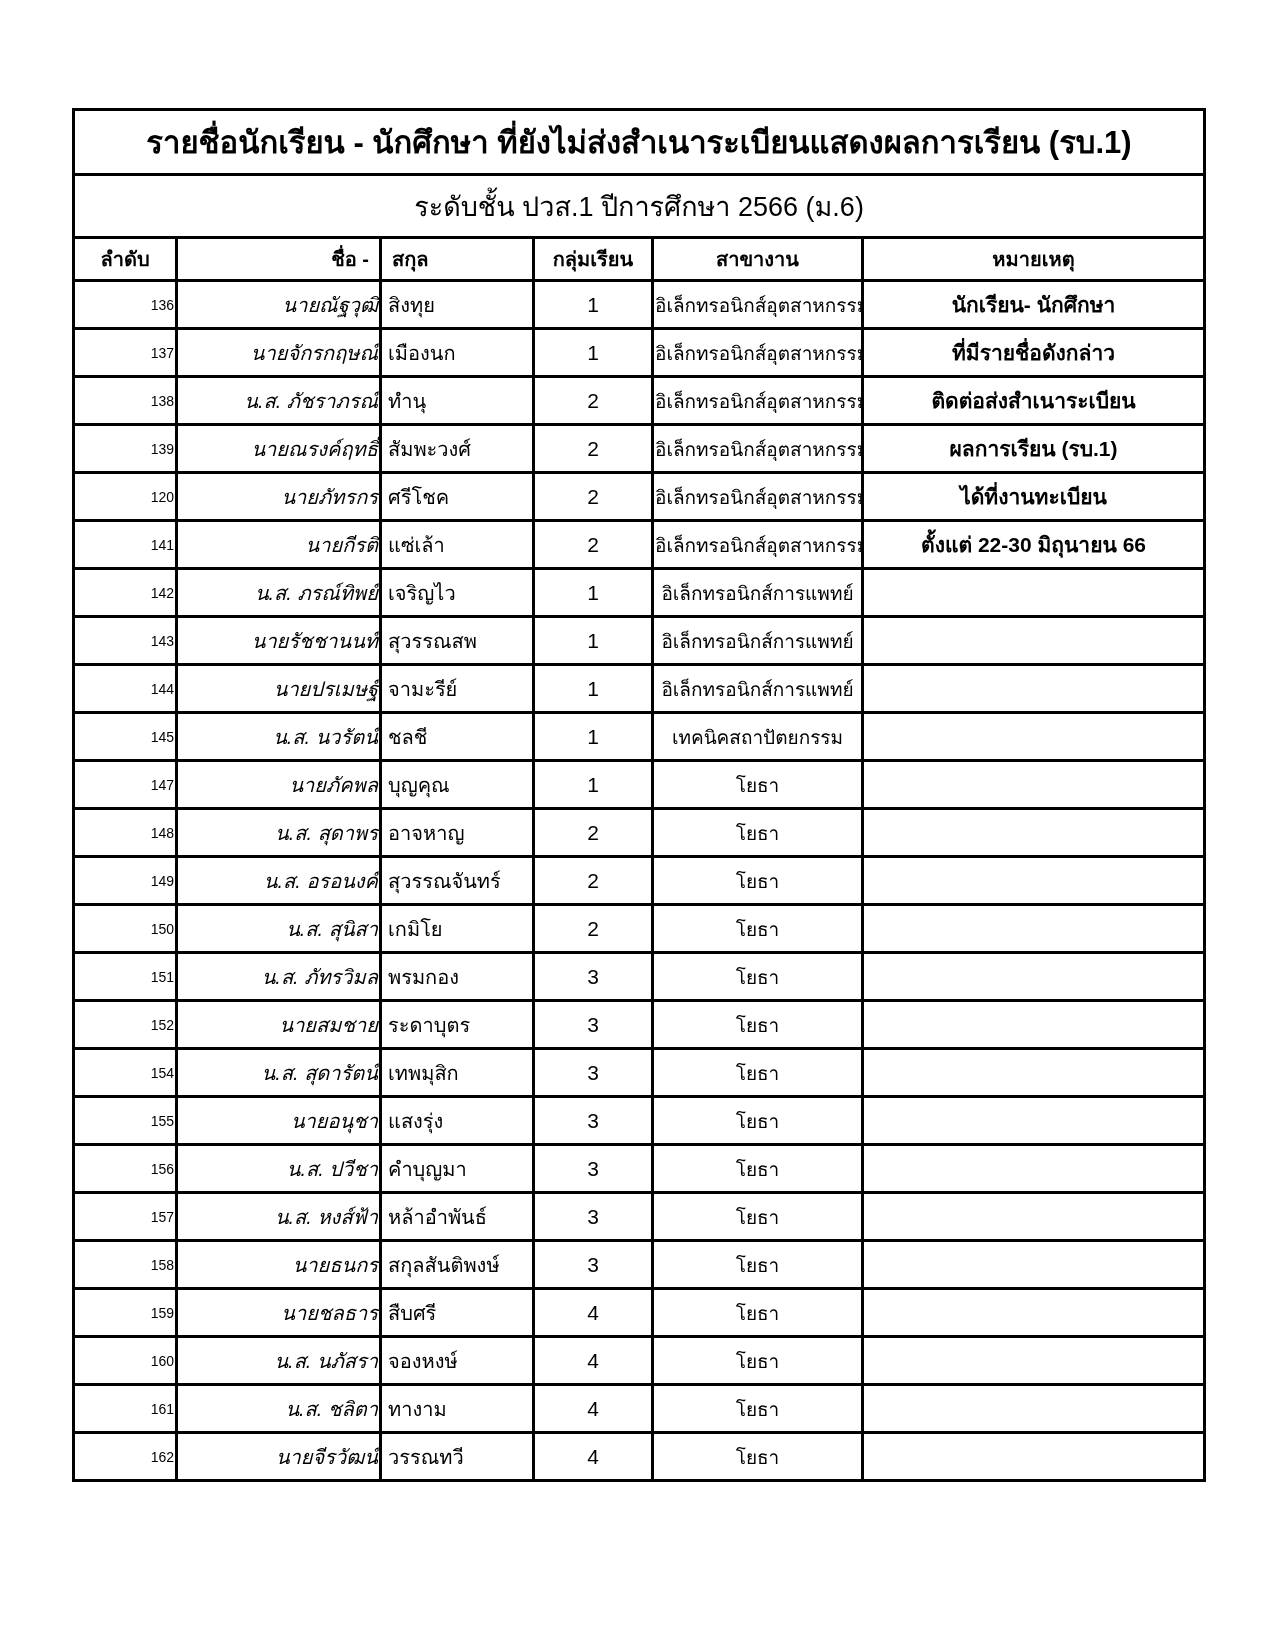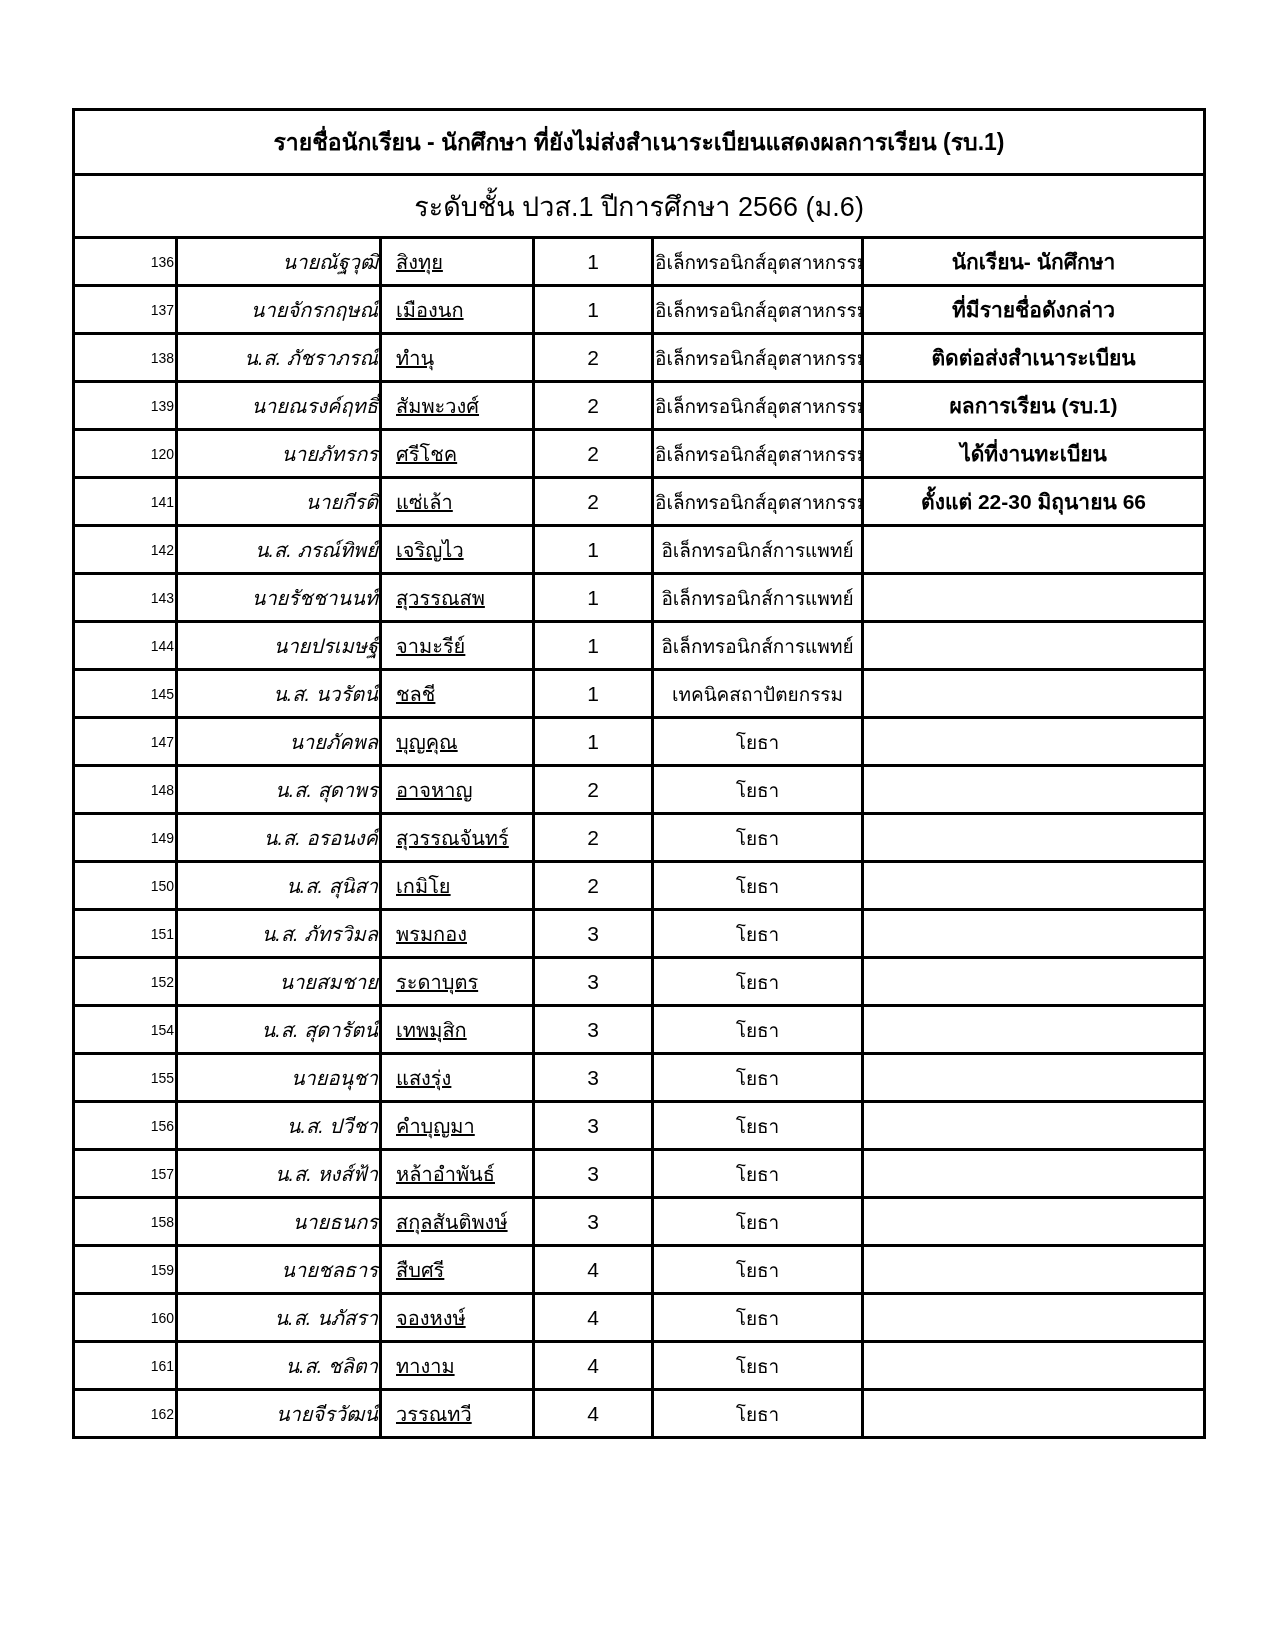--- a/index.html
+++ b/index.html
@@ -27,21 +27,21 @@
   table.doc-table th,
   table.doc-table td {
     border: 3px solid #000000;
     vertical-align: middle;
     overflow: hidden;
     white-space: nowrap;
   }
   .title-cell {
     height: 60px;
     text-align: center;
-    font-size: 23px;
+    font-size: 31px;
     font-weight: bold;
     white-space: pre-wrap;
   }
   .subtitle-cell {
     height: 58px;
     text-align: center;
     font-size: 27px;
     font-weight: normal;
   }
   .header-row th {
@@ -49,21 +49,21 @@
     font-size: 20px;
     font-weight: bold;
     text-align: center;
   }
   .header-row th.h-first-name { text-align: right; padding-right: 10px; }
   .header-row th.h-last-name  { text-align: left;  padding-left: 10px; }
   tbody tr { height: 48px; }
   tbody td { font-size: 20px; }
   .c-no      { text-align: right; font-size: 14px; }
   .c-name    { text-align: right; padding-left: 12px; font-style: italic; }
-  .c-surname { text-align: left; padding-left: 14px; text-decoration: underline; }
+  .c-surname { text-align: left; padding-left: 6px; }
   .c-group   { text-align: center; font-size: 21px; }
   .c-field   { text-align: center; font-size: 19px; padding: 0 1px; }
   .c-remark  { text-align: center; font-size: 21px; font-weight: bold; }
 </style>
 </head>
 <body>
 
 <div class="page">
   <table class="doc-table">
     <colgroup>
@@ -74,20 +74,28 @@
       <col style="width:210px">
       <col style="width:342px">
     </colgroup>
     <thead>
       <tr>
         <th class="title-cell" colspan="6">รายชื่อนักเรียน - นักศึกษา  ที่ยังไม่ส่งสำเนาระเบียนแสดงผลการเรียน (รบ.1)</th>
       </tr>
       <tr>
         <th class="subtitle-cell" colspan="6">ระดับชั้น ปวส.1 ปีการศึกษา 2566 (ม.6)</th>
       </tr>
+      <tr class="header-row">
+        <th class="h-no">ลำดับ</th>
+        <th class="h-first-name">ชื่อ -</th>
+        <th class="h-last-name">สกุล</th>
+        <th class="h-group">กลุ่มเรียน</th>
+        <th class="h-field">สาขางาน</th>
+        <th class="h-remark">หมายเหตุ</th>
+      </tr>
     </thead>
     <tbody>
   <tr>
     <td class="c-no">136</td>
     <td class="c-name">นายณัฐวุฒิ</td>
     <td class="c-surname">สิงทุย</td>
     <td class="c-group">1</td>
     <td class="c-field">อิเล็กทรอนิกส์อุตสาหกรรม</td>
     <td class="c-remark">นักเรียน- นักศึกษา</td>
   </tr>

